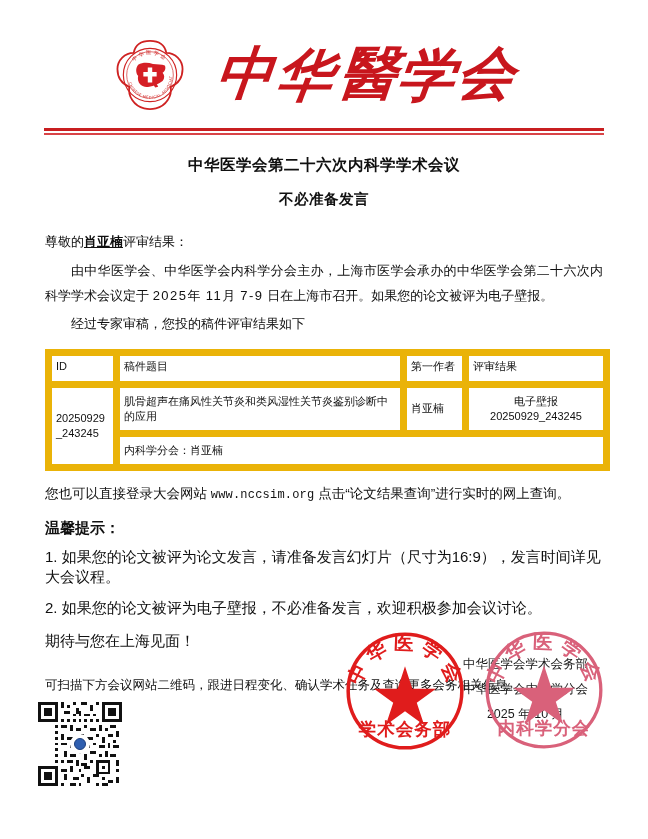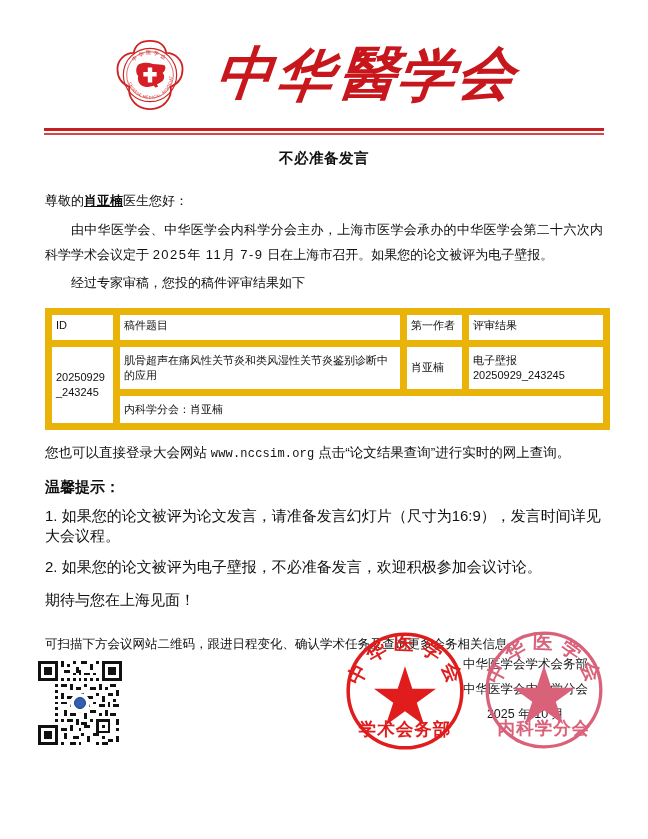--- a/index.html
+++ b/index.html
@@ -121,20 +121,21 @@
   }
   .col-id     { width: 68px; }
   .col-title  { width: 287px; }
   .col-author { width: 62px; }
   .col-result { width: 141px; }
   .cell-id {
     vertical-align: middle;
   }
   .cell-result {
     vertical-align: top;
+    text-align: center;
   }
   .row-tall td { height: 36px; }
   .row-authors td { height: 21px; }
 
   
   .site-line {
     margin: 12px 45px 0 45px;
     font-size: 13.5px;
     line-height: 22px;
   }
@@ -268,25 +269,26 @@
       </svg>
     </div>
   </div>
 
   <div class="rule-wrap">
     <div class="rule-thick"></div>
     <div class="rule-gap"></div>
     <div class="rule-thin"></div>
   </div>
 
+  <div class="doc-title">中华医学会第二十六次内科学学术会议</div>
   <div class="doc-subtitle">不必准备发言</div>
 
   <div class="body-wrap">
 
-    <div class="salutation"><span>尊敬的</span><span class="recipient">肖亚楠</span><span>医生您好：</span></div>
+    <div class="salutation"><span>尊敬的</span><span class="recipient">肖亚楠</span><span>评审结果：</span></div>
 
     <div class="para"><span>由中华医学会、中华医学会内科学分会主办，上海市医学会承办的中华医学会第二十六次内科学学术会议定于 </span><span class="spaced">2025</span><span class="spaced">年</span> <span class="spaced">11月</span> <span class="spaced">7-9</span> <span>日在上海市召开。如果您的论文被评为电子壁报。</span></div>
 
     <div class="para-tight">经过专家审稿，您投的稿件评审结果如下</div>
   </div>
 
   <table class="result-table">
     <colgroup>
       <col class="col-id">
         <col class="col-title">

